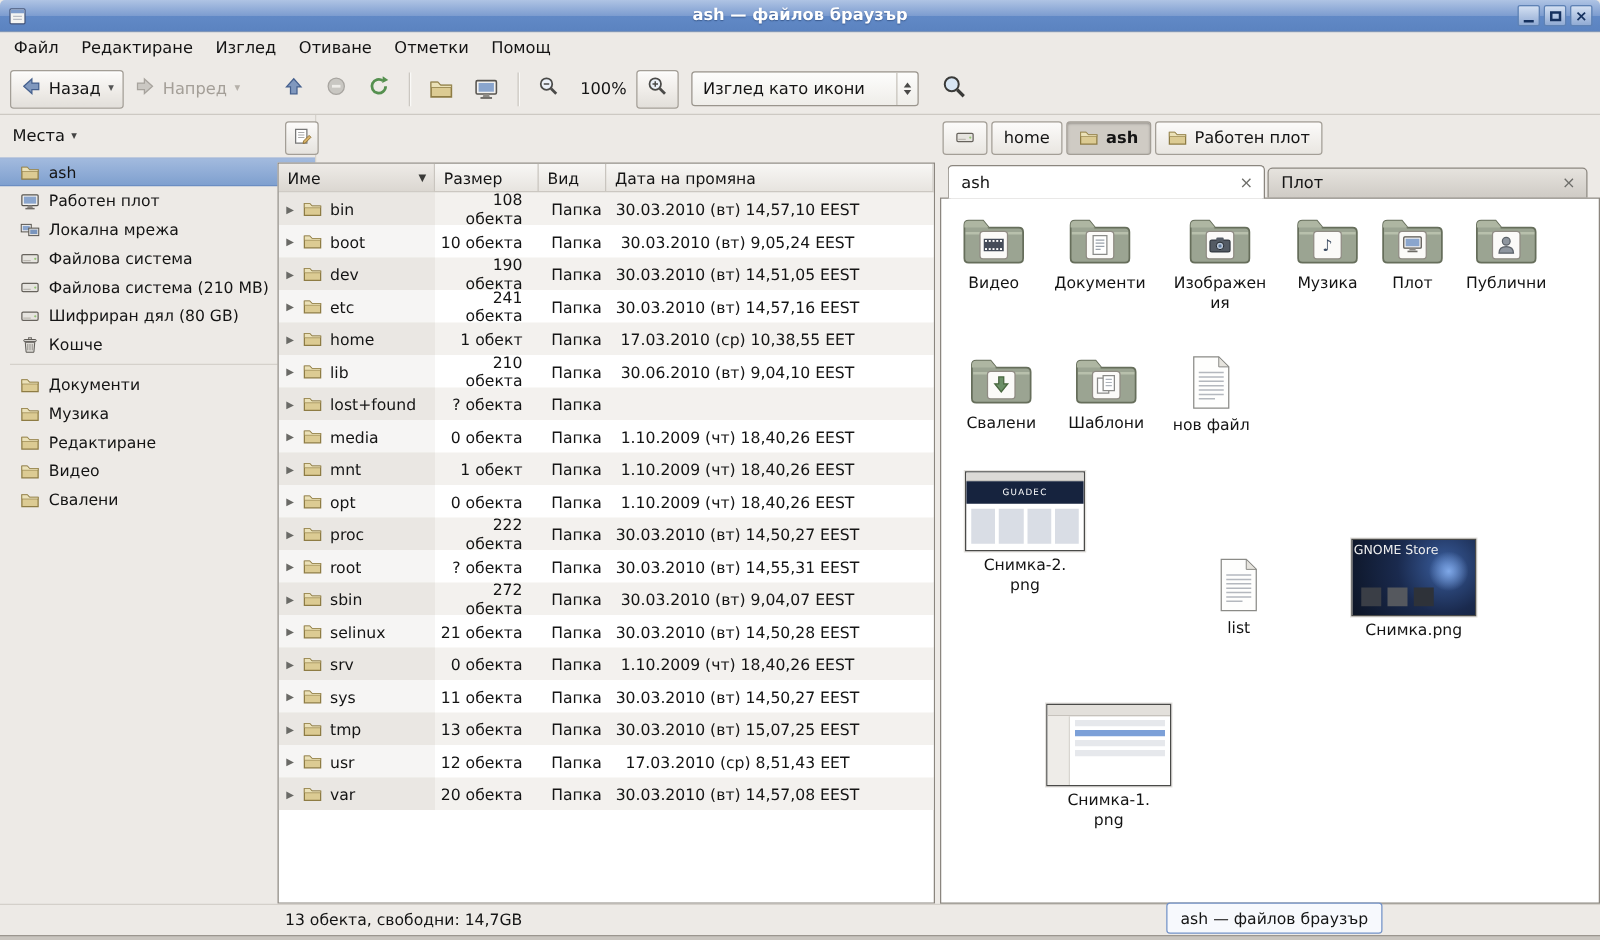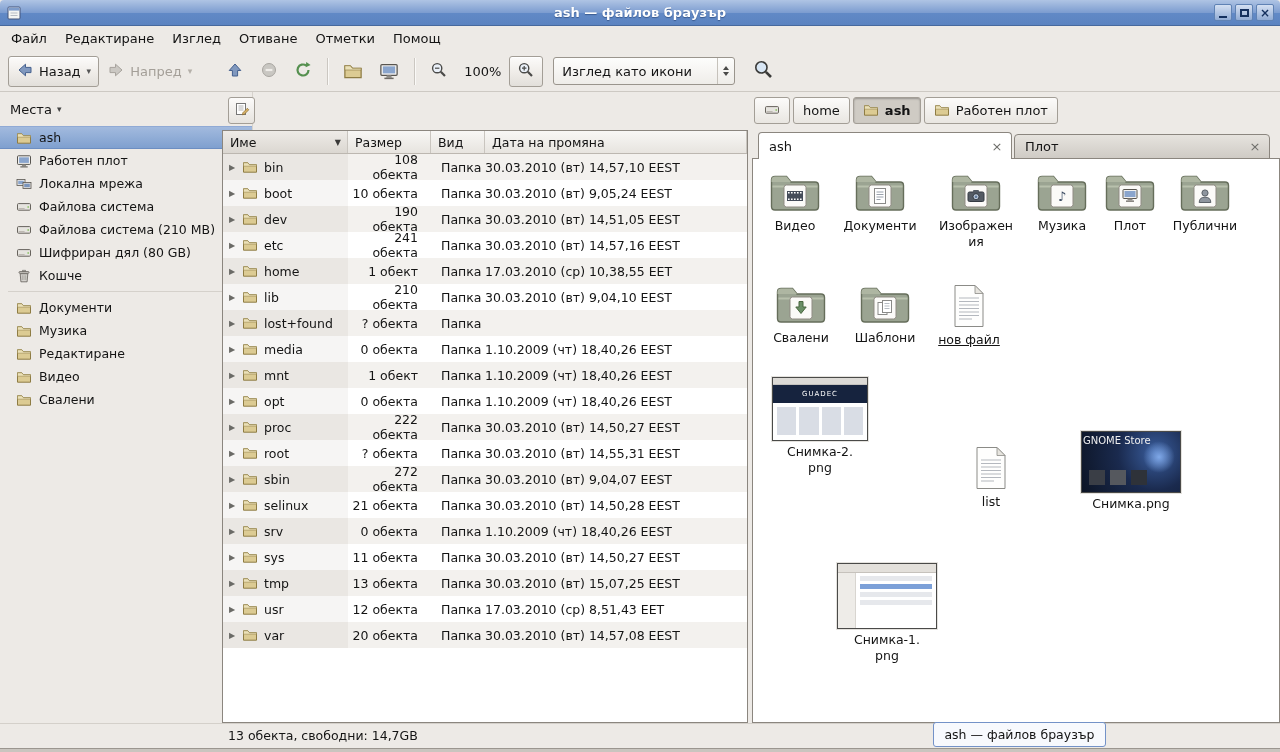--- a/index.html
+++ b/index.html
@@ -50,21 +50,21 @@
 .hc.sorted{background:linear-gradient(#EEEBE7,#DBD7D1)}
 .hc .sort{margin-left:auto;margin-right:6px;font-size:8px;color:#3A3A38}
 .w-name{width:125px}.w-size{width:83px}.w-type{width:54px}.w-date{flex:1}
 .trow{height:26px;display:flex;align-items:center;font-size:12.5px;background:#fff}
 .trow.alt{background:#F3F1EE}
 .c-name{width:125px;align-self:stretch;display:flex;align-items:center;background:rgba(90,80,60,.055)}
 .exp{width:13px;margin-left:6px;font-size:8px;color:#6A6A66}
 .fname{margin-left:6px}
 .c-size{width:83px;text-align:right;padding-right:13px}
 .c-type{width:54px;padding-left:10px}
-.c-date{flex:1;text-align:left;padding-right:52px}
+.c-date{flex:1;text-align:center;padding-right:52px}
 
 #rightpane{position:absolute;left:752px;top:92px;width:528px;height:631px}
 #pathrow{position:absolute;left:2px;top:3px;height:30px;display:flex;gap:3px;align-items:center}
 .pbtn{height:27px;display:flex;align-items:center;gap:6px;padding:0 9px;border:1px solid #A39E96;border-radius:3px;background:linear-gradient(#FCFBFA,#E9E6E1)}
 .pbtn.active{background:#CFCBC4;box-shadow:inset 0 1px 2px rgba(0,0,0,.28);font-weight:bold}
 #tabsrow{position:absolute;left:0;top:40px;right:0;height:27px}
 .tab{position:absolute;border:1px solid #8B867F;border-radius:4px 4px 0 0;display:flex;align-items:center;padding:0 6px 0 10px;font-size:13px}
 .tab.active{left:6px;width:254px;top:0;height:27px;background:#fff;border-bottom:none;z-index:3}
 .tab.inactive{left:262px;width:256px;top:2px;height:25px;background:linear-gradient(#E6E3DE,#CFCBC5);z-index:1}
 .tab .tclose{margin-left:auto;color:#6E6E6A;font-size:13px;width:16px;text-align:center}
@@ -405,21 +405,21 @@
             <div class="c-name">
               <span class="exp">▶</span>
               <span class="ic "><svg width="16" height="16" viewBox="0 0 16 16">
                   <path d="M1.5 13.2 V3.8 h4.3 l1.7 2 h7 v7.4 z" fill="#DCCB93" stroke="#8E7C44"></path>
                   <path d="M1.5 7.2 h13 V5.8 h-7 l-1.7 -2 h-4.3 z" fill="#EBE1B8" stroke="#8E7C44" stroke-width="0.5"></path>
                 </svg></span>
               <span class="fname">lib</span>
             </div>
             <div class="c-size">210 обекта</div>
             <div class="c-type">Папка</div>
-            <div class="c-date">30.03.2010 (вт) 9,04,10 EEST</div>
+            <div class="c-date">30.06.2010 (вт) 9,04,10 EEST</div>
           </div>
           <div class="trow alt">
             <div class="c-name">
               <span class="exp">▶</span>
               <span class="ic "><svg width="16" height="16" viewBox="0 0 16 16">
                   <path d="M1.5 13.2 V3.8 h4.3 l1.7 2 h7 v7.4 z" fill="#DCCB93" stroke="#8E7C44"></path>
                   <path d="M1.5 7.2 h13 V5.8 h-7 l-1.7 -2 h-4.3 z" fill="#EBE1B8" stroke="#8E7C44" stroke-width="0.5"></path>
                 </svg></span>
               <span class="fname">lost+found</span>
             </div>
@@ -752,21 +752,21 @@
               <g transform="translate(18,17)">
                 <rect x="-1" y="-1" width="22" height="22" rx="2.5" fill="#FBFAF8" stroke="#8F8B83"></rect>
                 <rect x="3" y="4.5" width="9" height="12" fill="#fff" stroke="#8A8A88"></rect>
                 <rect x="7.5" y="2.5" width="9" height="12" fill="#fff" stroke="#8A8A88"></rect>
                 <path d="M9.5 5.5 h5 M9.5 8 h5 M9.5 10.5 h5" stroke="#AEB4BC" stroke-width="0.9"></path>
               </g>
             </svg>
           </div>
           <div class="ivlabel">Шаблони</div>
         </div>
-        <div class="ivitem" style="left: 178px; top: 124px; width: 76px; text-decoration: underline;">
+        <div class="ivitem" style="left: 178px; top: 124px; width: 76px;">
           <div class="ivicon">
             <svg width="38" height="46" viewBox="0 0 38 46">
               <path d="M5 2.5 h20 l8 8 V43.5 H5 z" fill="#FEFEFD" stroke="#8B8B87"></path>
               <path d="M25 2.5 v8 h8 z" fill="#E6E4DE" stroke="#8B8B87" stroke-width="0.8"></path>
               <g stroke="#B4B8BE" stroke-width="1.2">
                 <path d="M9 15 h20 M9 18.5 h20 M9 22 h20 M9 25.5 h20 M9 29 h20 M9 32.5 h20 M9 36 h13"></path>
               </g>
             </svg>
           </div>
           <div class="ivlabel">нов файл</div>

